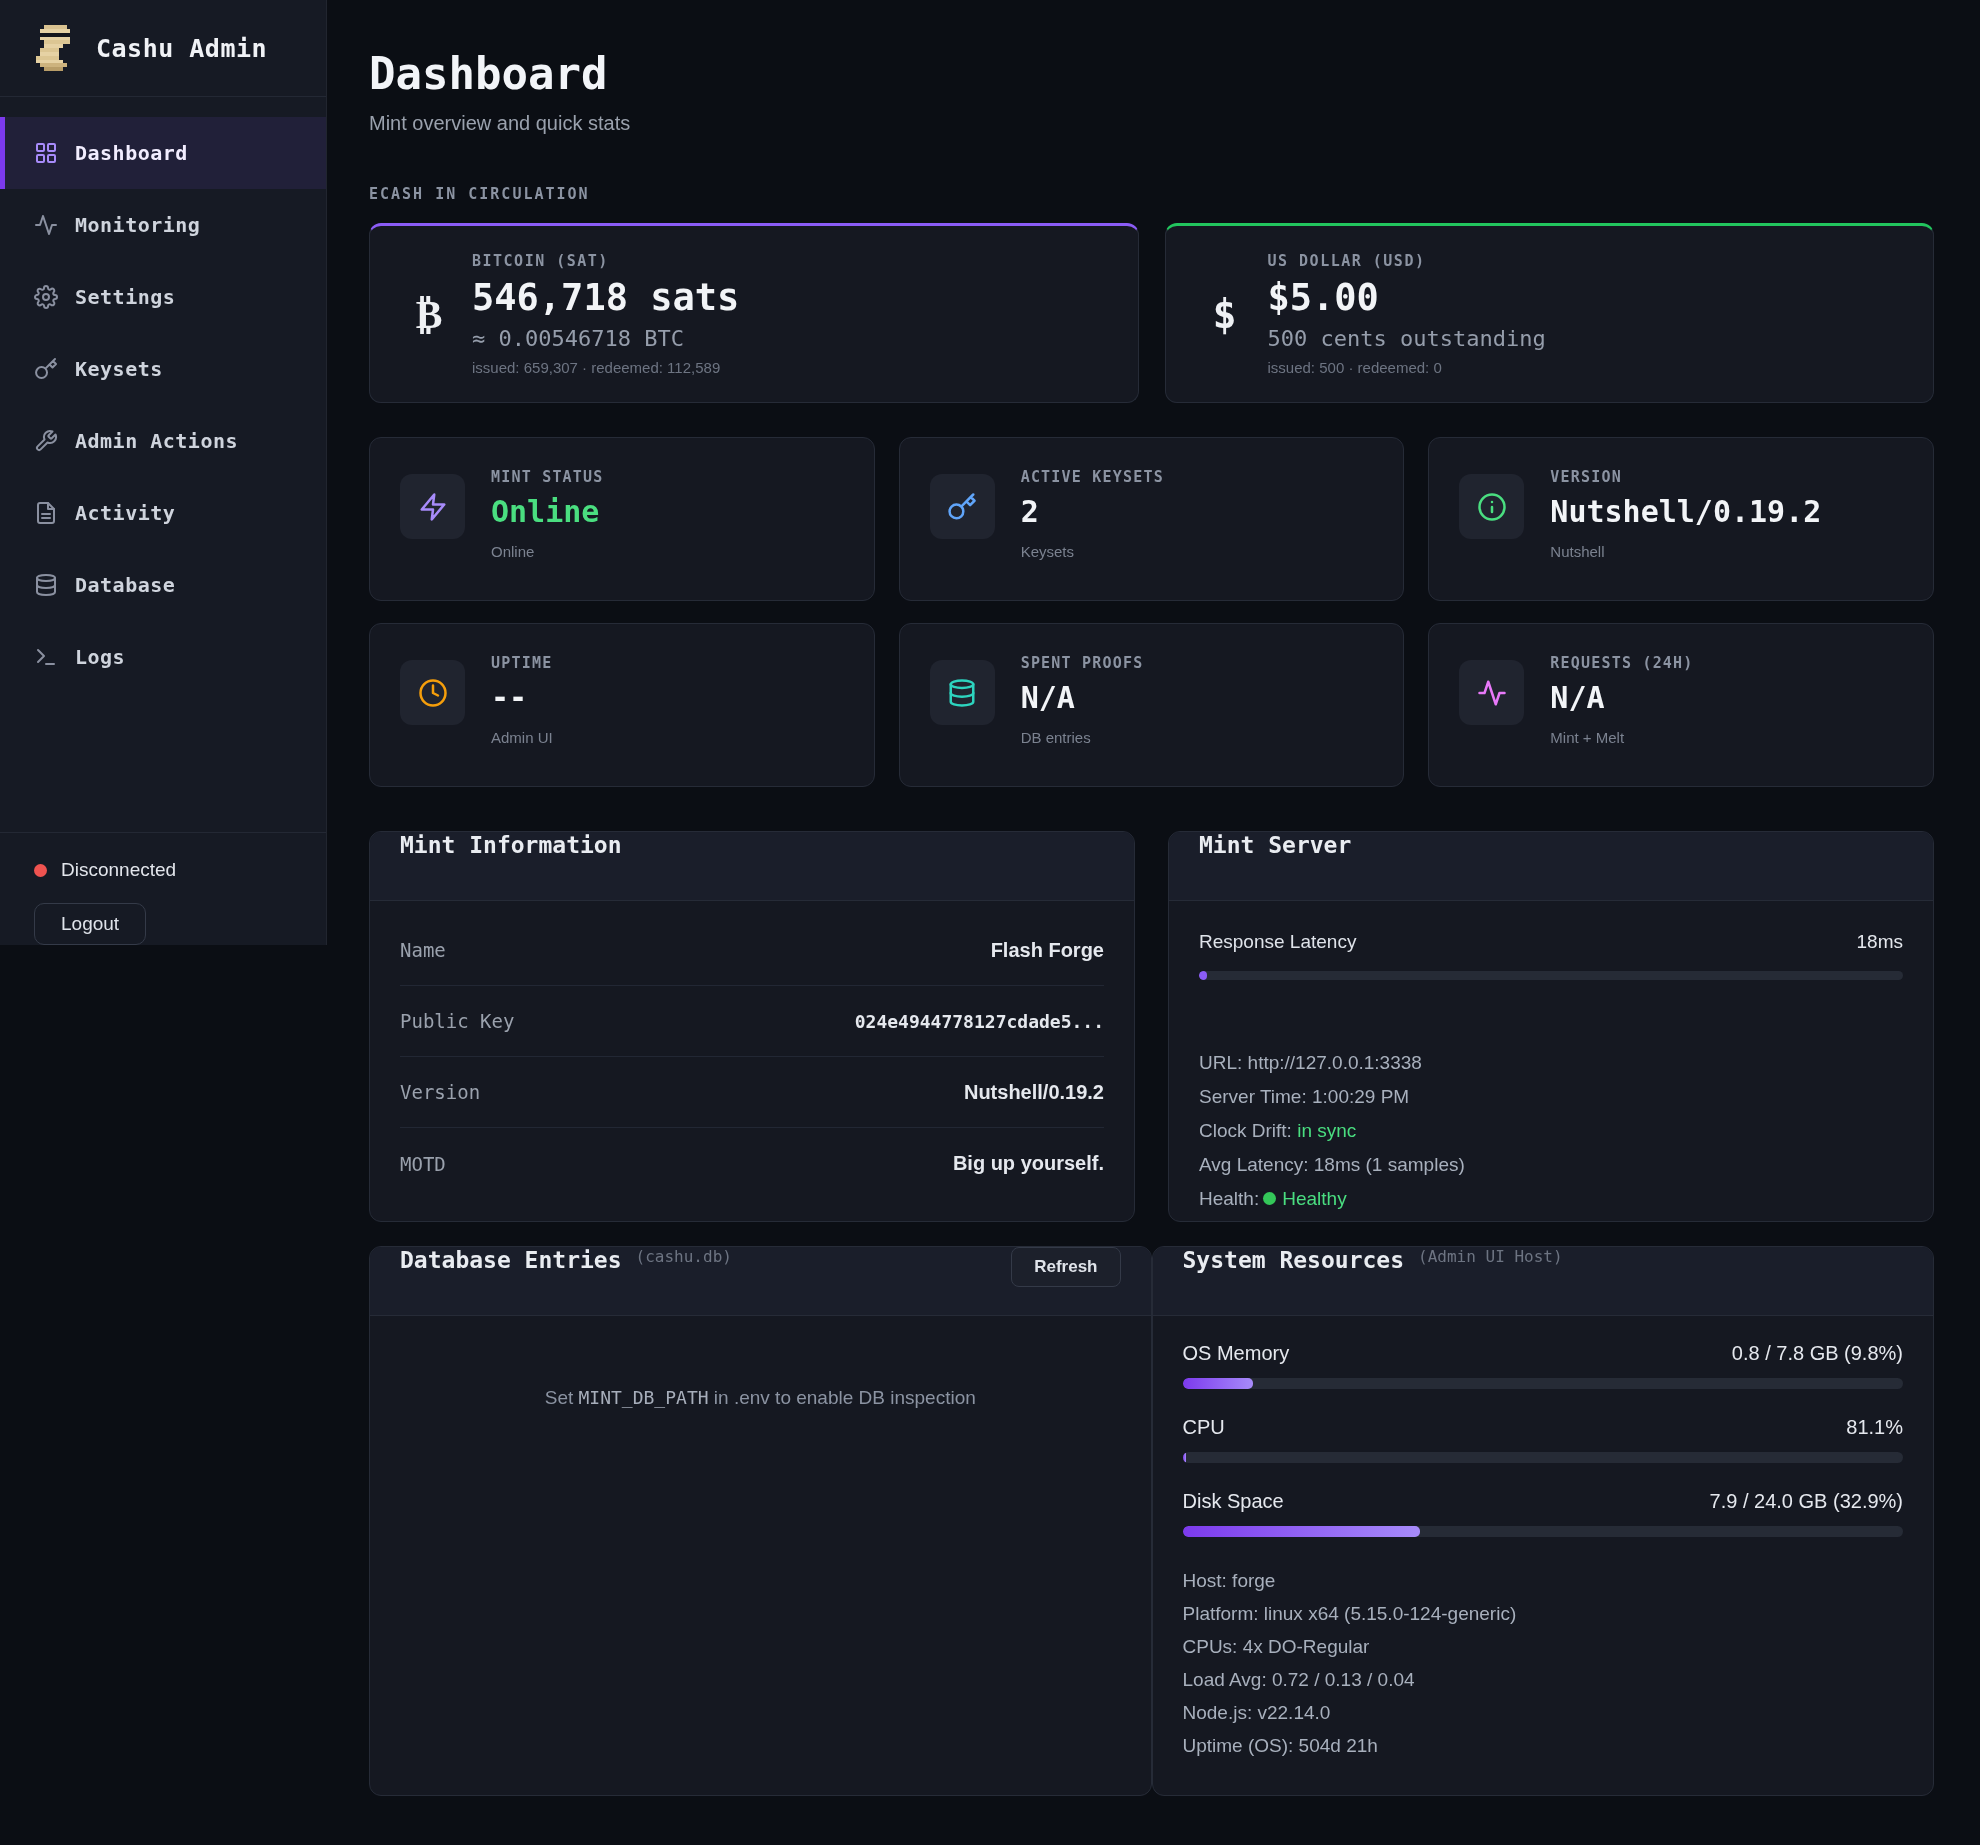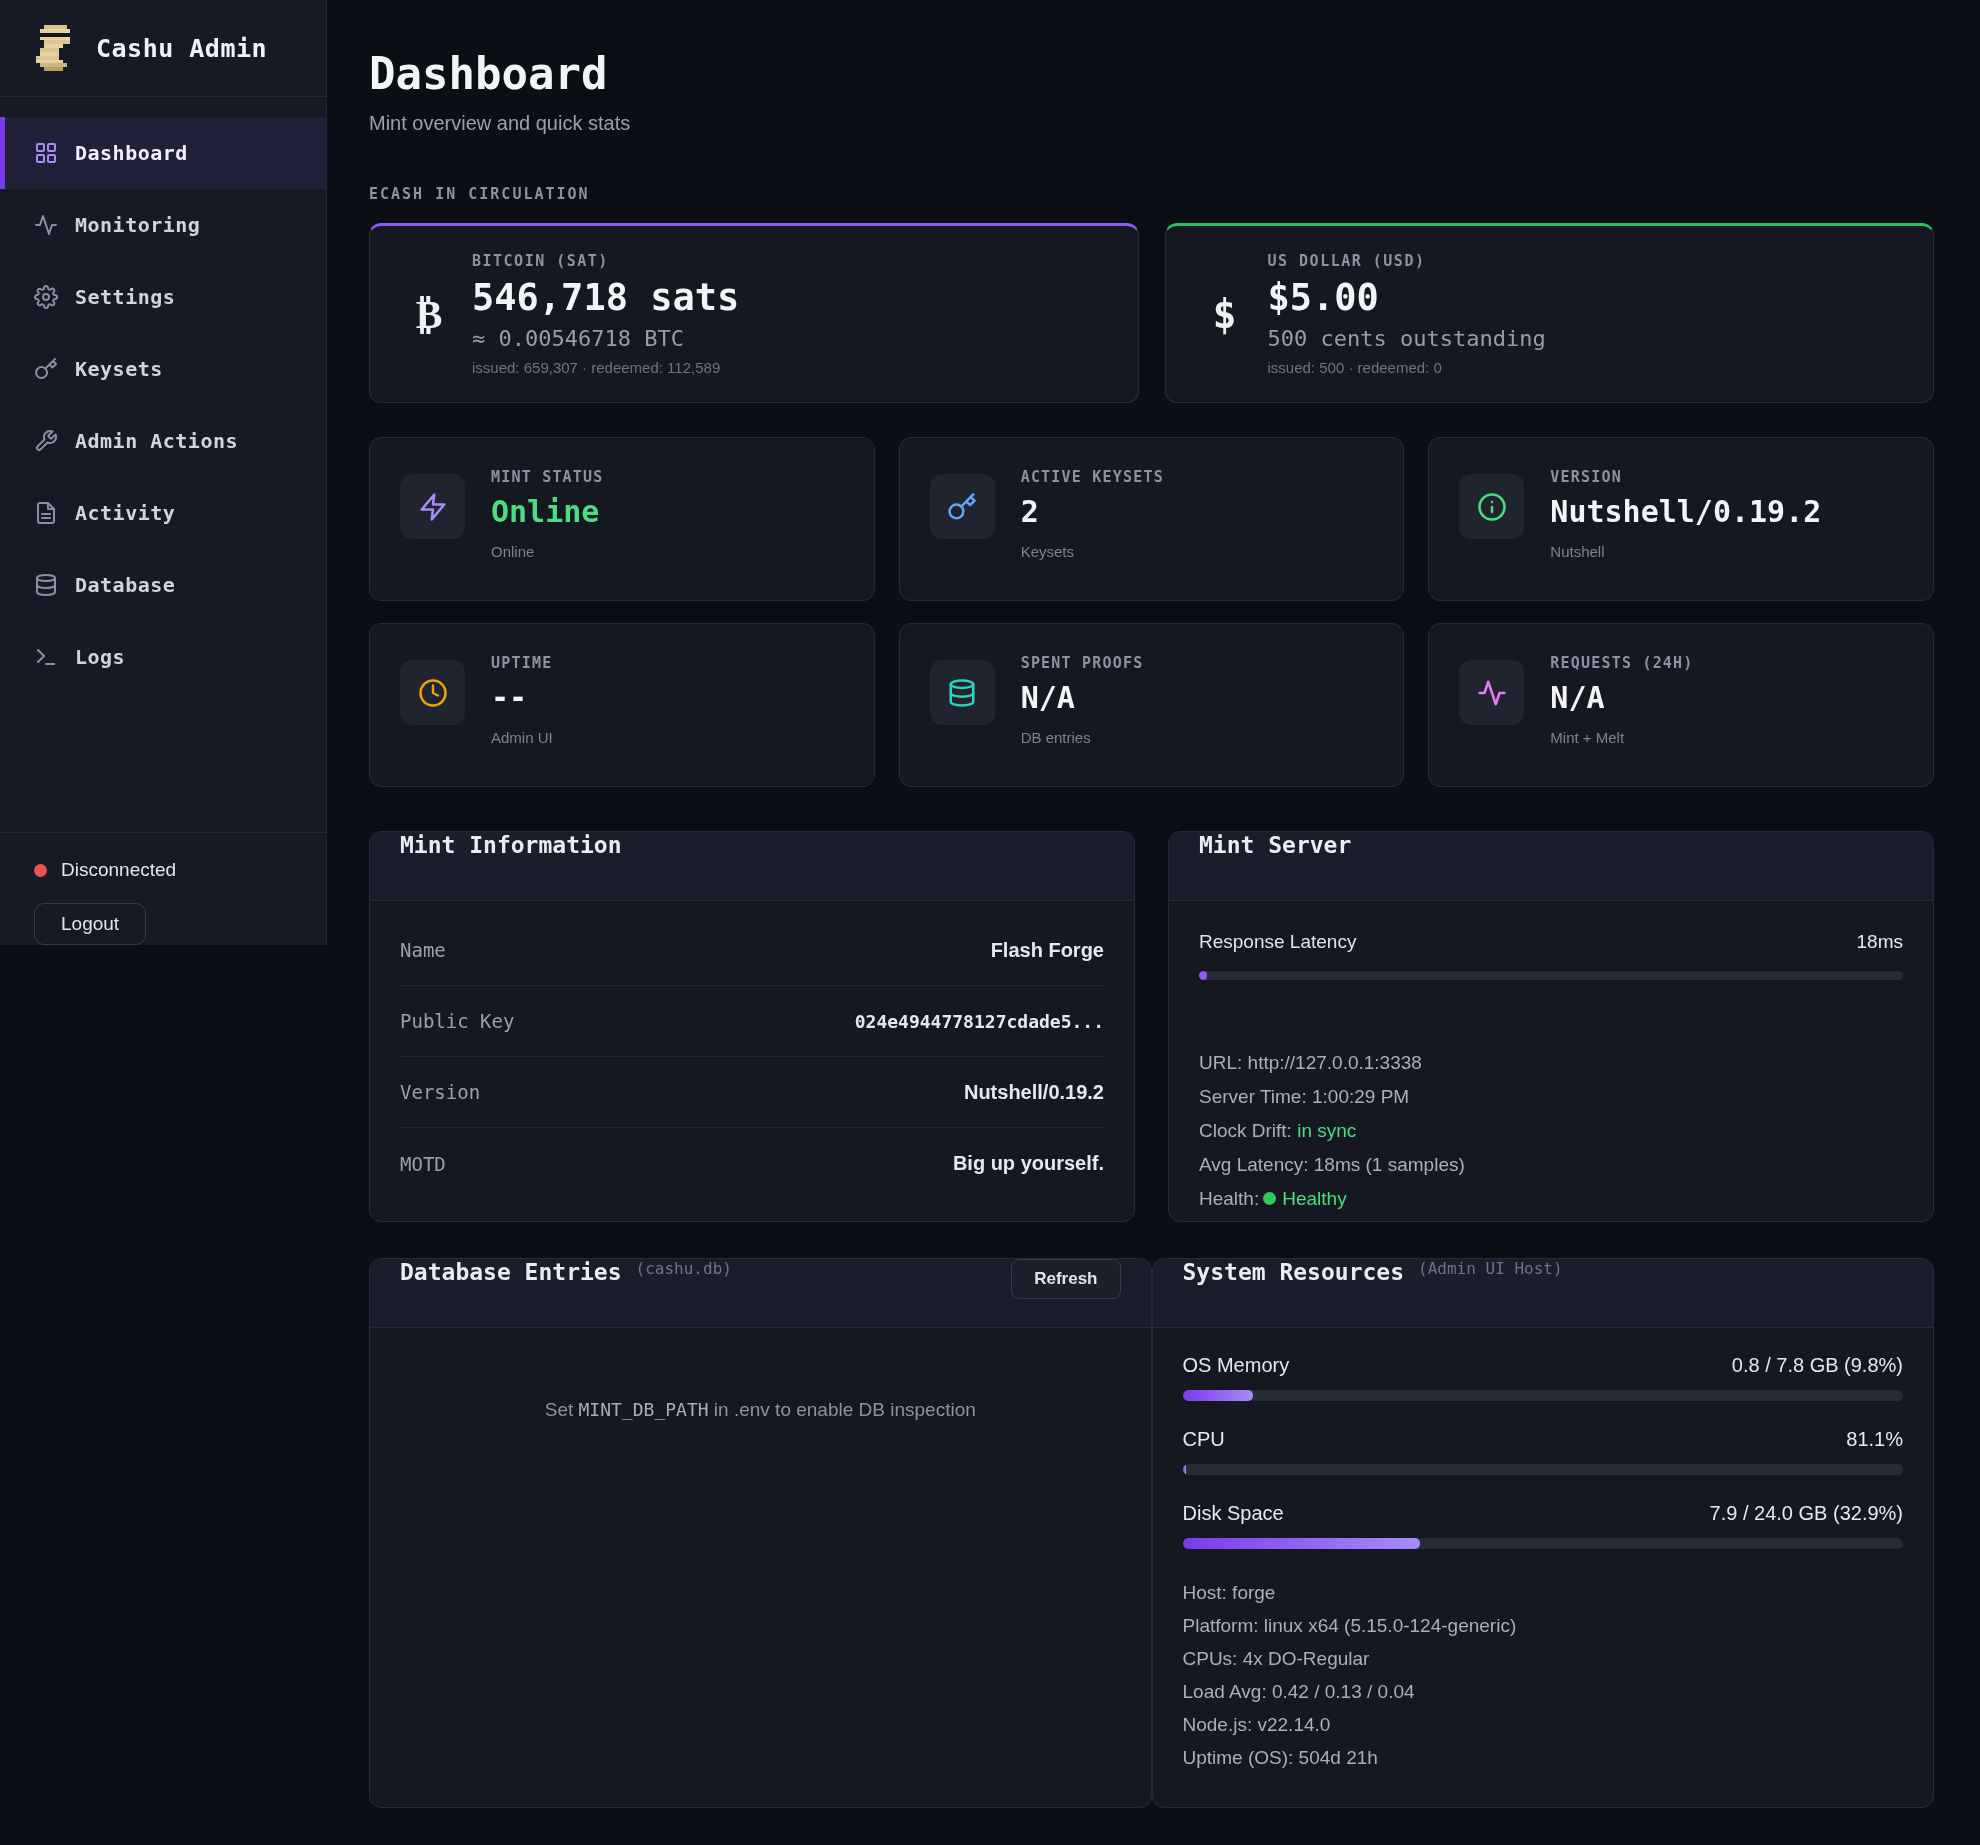--- a/index.html
+++ b/index.html
@@ -68,21 +68,21 @@
   .stat-tile{width:65px;height:65px;border-radius:12px;background:#20242f;display:flex;align-items:center;justify-content:center;
     flex:0 0 auto;margin-top:6px}
   .stat-tile svg{width:30px;height:30px}
   .stat-label{font-family:var(--mono);font-size:15px;font-weight:700;letter-spacing:1.2px;color:#8b93a2}
   .stat-value{margin-top:8px;font-family:var(--mono);font-size:30px;font-weight:700;color:#f2f4f7}
   .stat-value.green{color:var(--green)}
   .stat-sub{margin-top:14px;font-size:15px;color:#7b8290}
 
   
   .info-grid{margin-top:44px;display:grid;grid-template-columns:1fr 1fr;gap:33px}
-  .bottom-grid{margin-top:36px;display:grid;grid-template-columns:1fr 1fr;}
+  .bottom-grid{margin-top:24px;display:grid;grid-template-columns:1fr 1fr;}
   .card{background:var(--card-bg);border:1px solid var(--border);border-radius:12px;overflow:hidden}
   .card-head{height:69px;background:var(--card-head);border-bottom:1px solid var(--border);
     display:flex;align-items:flex-start;gap:14px;padding:0 30px}
   .card-title{font-family:var(--mono);font-size:23px;font-weight:700;color:#e9ecf1}
   .card-subtitle{font-family:var(--mono);font-size:16px;color:#6d7482}
   .h395{height:391px}
   .h556{height:550px}
 
   
   .kv-body{padding-top:14px}
@@ -430,21 +430,21 @@
             <span class="meter-value">7.9 / 24.0 GB (32.9%)</span>
           </div>
           <div class="bar">
               <div class="bar-fill grad" style="width: 32.9%;"></div>
             </div>
         </div>
         <div class="res-lines">
           <div class="res-line">Host: forge</div>
           <div class="res-line">Platform: linux x64 (5.15.0-124-generic)</div>
           <div class="res-line">CPUs: 4x DO-Regular</div>
-          <div class="res-line">Load Avg: 0.42 / 0.13 / 0.04</div>
+          <div class="res-line">Load Avg: 0.72 / 0.13 / 0.04</div>
           <div class="res-line">Node.js: v22.14.0</div>
           <div class="res-line">Uptime (OS): 504d 21h</div>
         </div>
       </div>
     </div>
   </div>
 </main>
 
 
 </body></html>

